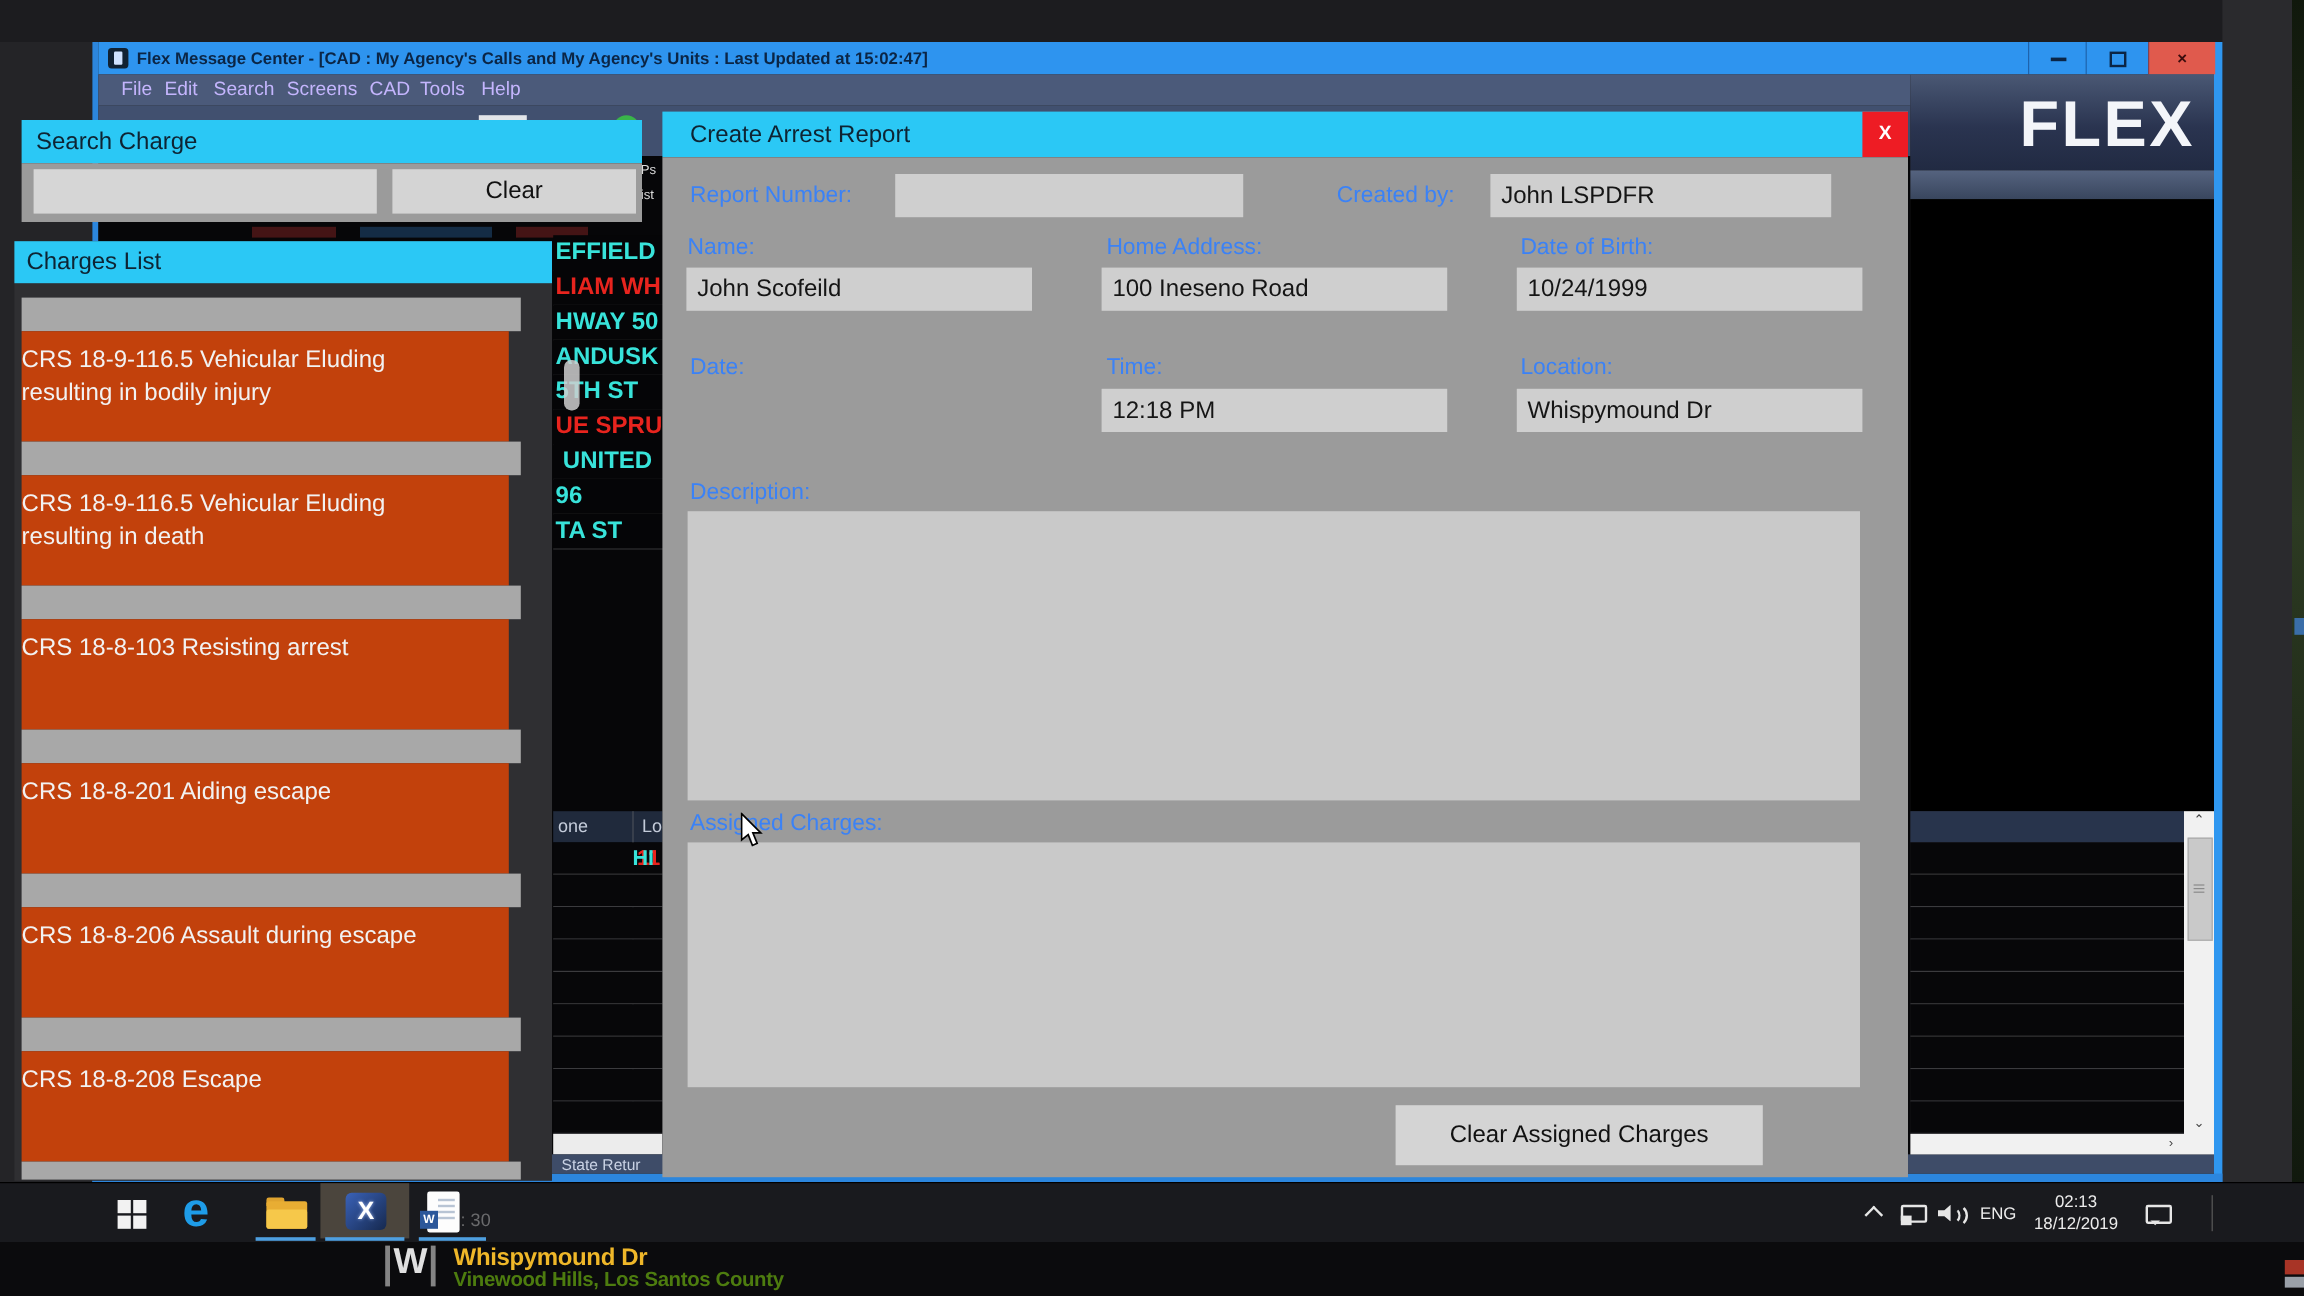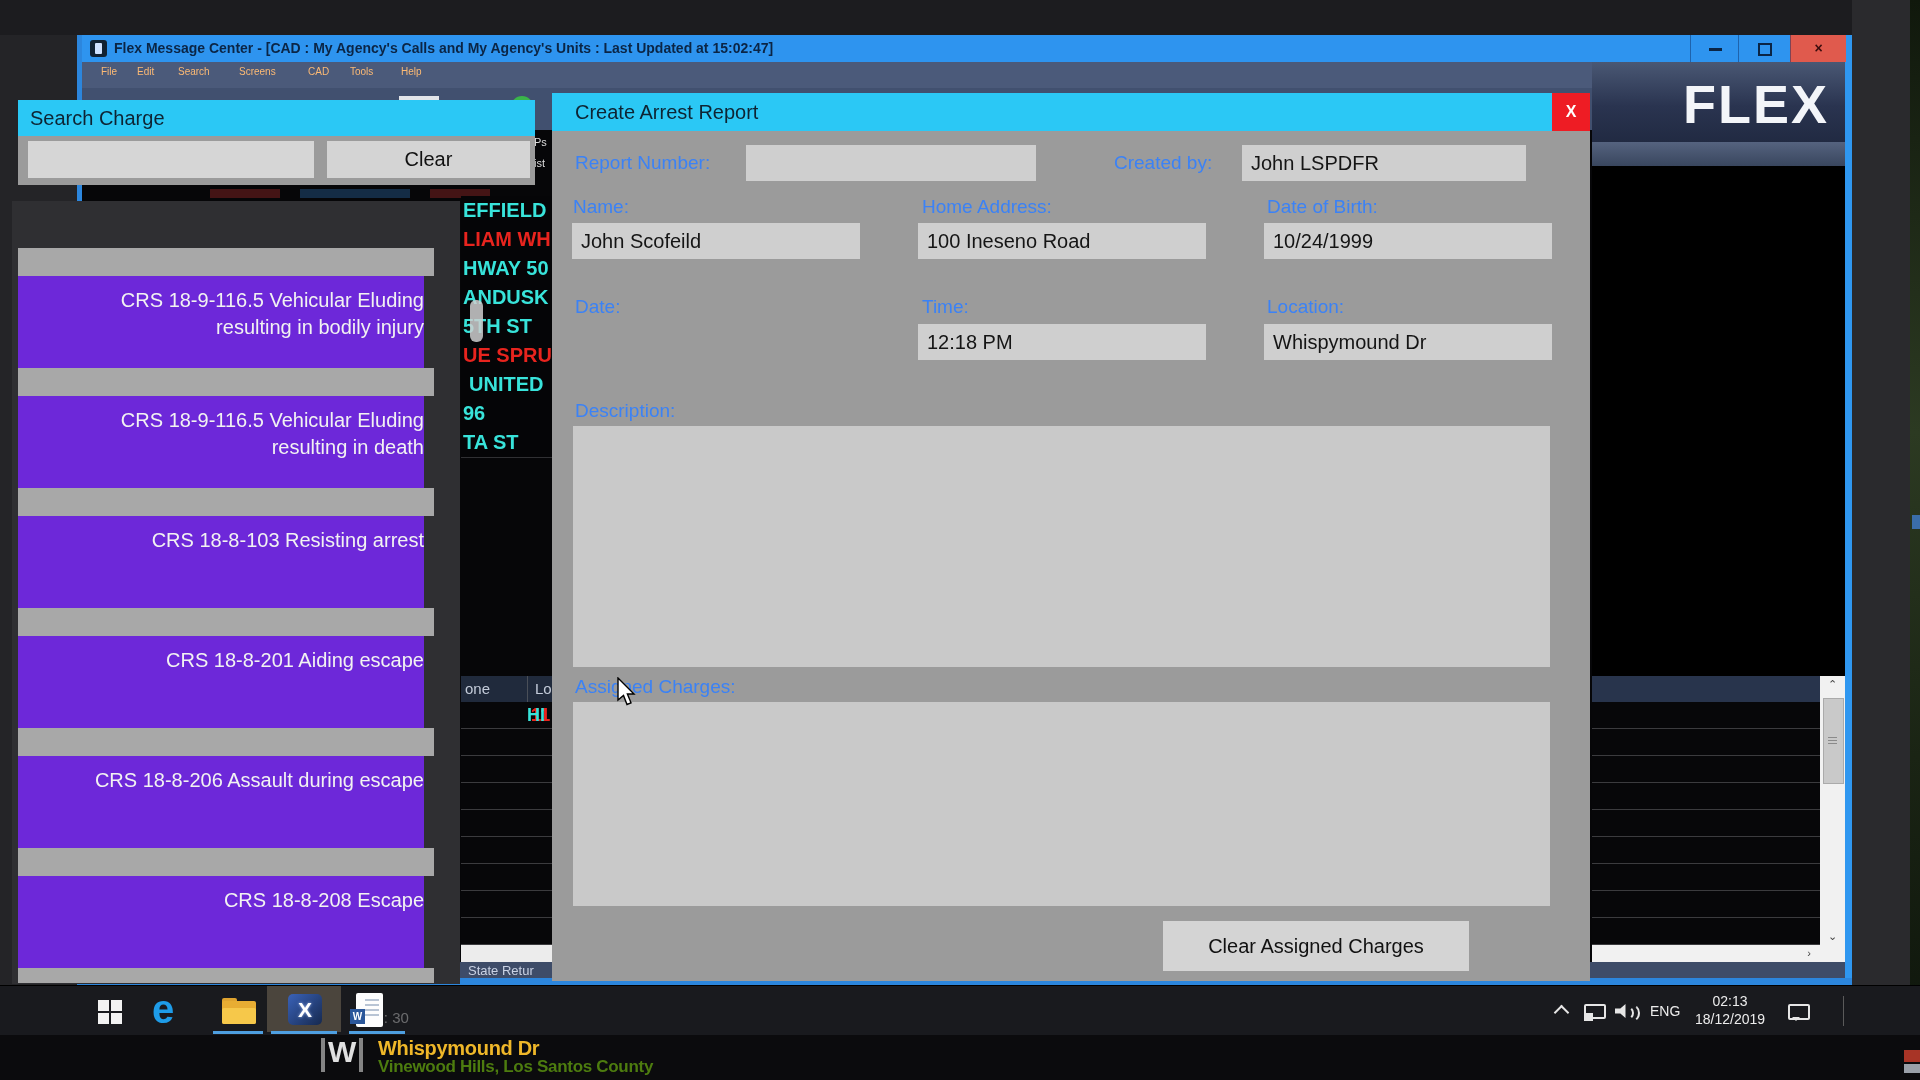--- a/index.html
+++ b/index.html
@@ -14,21 +14,21 @@
     background:linear-gradient(#10180c,#2c3a22 40%,#1a2414 70%,#0d140b);}
   
   .win-border{background:#2c86dd;z-index:1;}
   .titlebar{left:82px;top:35px;width:1763px;height:27px;background:#2e94ef;z-index:1;}
   .app-icon{left:8px;top:5px;width:17px;height:17px;background:#123;border-radius:3px;}
   .app-icon i{position:absolute;left:5px;top:3px;width:7px;height:11px;background:#cfe2ff;border-radius:1px;}
   .title-text{left:32px;top:5px;font-size:14px;font-weight:bold;color:#0b2545;white-space:nowrap;}
   .winbtn{top:0;height:27px;text-align:center;line-height:26px;font-size:14px;color:#0b2545;
     border-left:1px solid rgba(10,40,90,.45);}
   .menubar{left:82px;top:62px;width:1510px;height:26px;background:#4b5a7a;z-index:1;}
-  .menu-item{top:4px;font-size:10px;color:#fdba74;}
+  .menu-item{top:4px;font-size:16px;color:#c4b5fd;}
   .toolbar{left:82px;top:88px;width:1510px;height:42px;background:#41506f;z-index:1;}
   .cad-black{left:82px;top:130px;width:1510px;height:832px;background:#060608;z-index:1;}
   .statusbar{left:82px;top:962px;width:1763px;height:16px;background:#3e4c68;z-index:1;}
   
   .flex-hdr{left:1592px;top:62px;width:253px;height:80px;z-index:1;
     background:linear-gradient(#4a5874,#2a3450 55%,#212a42);}
   .flex-hdr span{position:absolute;right:16px;top:11px;font-size:54px;font-weight:bold;
     letter-spacing:2px;color:#f3f5f9;}
   .flex-strip{left:1592px;top:142px;width:253px;height:24px;z-index:1;
     background:linear-gradient(#55637f,#39465e);}
@@ -61,22 +61,22 @@
   .bg-frag{z-index:1;opacity:.75;}
   
   .panel-hdr{background:#2bc8f5;color:#0e2433;font-size:20px;}
   .search-panel{left:18px;top:100px;width:517px;height:85px;z-index:3;}
   .charges-panel{left:12px;top:201px;width:448px;height:783px;background:#2f2f32;z-index:3;}
   .gray-body{background:#9b9b9b;}
   .input{background:#d6d6d6;font-size:20px;color:#151515;line-height:37px;padding:0 8px;
     white-space:nowrap;overflow:hidden;}
   .btn{background:#d4d4d4;font-size:20px;color:#111;text-align:center;}
   .strip{left:6px;width:416px;height:28px;background:#a8a8a8;}
-  .charge-item{left:6px;width:406px;height:92px;background:#6d28d9;color:#f2f2f2;
-    font-size:20px;line-height:27px;text-align:right;padding-top:11px;box-sizing:border-box;}
+  .charge-item{left:6px;width:406px;height:92px;background:#c2410c;color:#f2f2f2;
+    font-size:20px;line-height:27px;text-align:left;padding-top:11px;box-sizing:border-box;}
   .charge-item span{display:inline-block;max-width:345px;}
   
   .dialog{left:552px;top:93px;width:1038px;height:888px;z-index:4;}
   .dlg-title{left:0;top:0;width:1038px;height:38px;background:#2bc8f5;}
   .dlg-title span{position:absolute;left:23px;top:8px;font-size:20px;color:#0e2433;}
   .dlg-x{left:1000px;top:0;width:38px;height:38px;background:#ee1c24;color:#fff;
     font-size:16px;font-weight:bold;text-align:center;line-height:38px;}
   .dlg-body{left:0;top:38px;width:1038px;height:850px;background:#9b9b9b;}
   .dlg-label{font-size:19px;color:#3b82f6;white-space:nowrap;}
   .dlg-input{background:#cfcfcf;font-size:20px;color:#151515;line-height:36px;
@@ -257,20 +257,23 @@
   <div class="abs search-panel">
     <div class="abs panel-hdr" style="left:0;top:0;width:517px;height:36px;line-height:36px;">
       <span style="margin-left:12px;">Search Charge</span>
     </div>
     <div class="abs gray-body" style="left:0;top:36px;width:517px;height:49px;"></div>
     <div class="abs input" style="left:10px;top:41px;width:270px;height:37px;"></div>
     <div class="abs btn" style="left:309px;top:41px;width:203px;height:37px;line-height:37px;">Clear</div>
   </div>
 
   <div class="abs charges-panel">
+    <div class="abs panel-hdr" style="left:0;top:0;width:448px;height:35px;line-height:35px;">
+      <span style="margin-left:10px;">Charges List</span>
+    </div>
     <div class="abs strip" style="top:47px;"></div>
     <div class="abs charge-item" style="top:75px;"><span>CRS 18-9-116.5 Vehicular Eluding resulting in bodily injury</span></div>
     <div class="abs strip" style="top:167px;"></div>
     <div class="abs charge-item" style="top:195px;"><span>CRS 18-9-116.5 Vehicular Eluding resulting in death</span></div>
     <div class="abs strip" style="top:287px;"></div>
     <div class="abs charge-item" style="top:315px;"><span>CRS 18-8-103 Resisting arrest</span></div>
     <div class="abs strip" style="top:407px;"></div>
     <div class="abs charge-item" style="top:435px;"><span>CRS 18-8-201 Aiding escape</span></div>
     <div class="abs strip" style="top:527px;"></div>
     <div class="abs charge-item" style="top:555px;"><span>CRS 18-8-206 Assault during escape</span></div>

